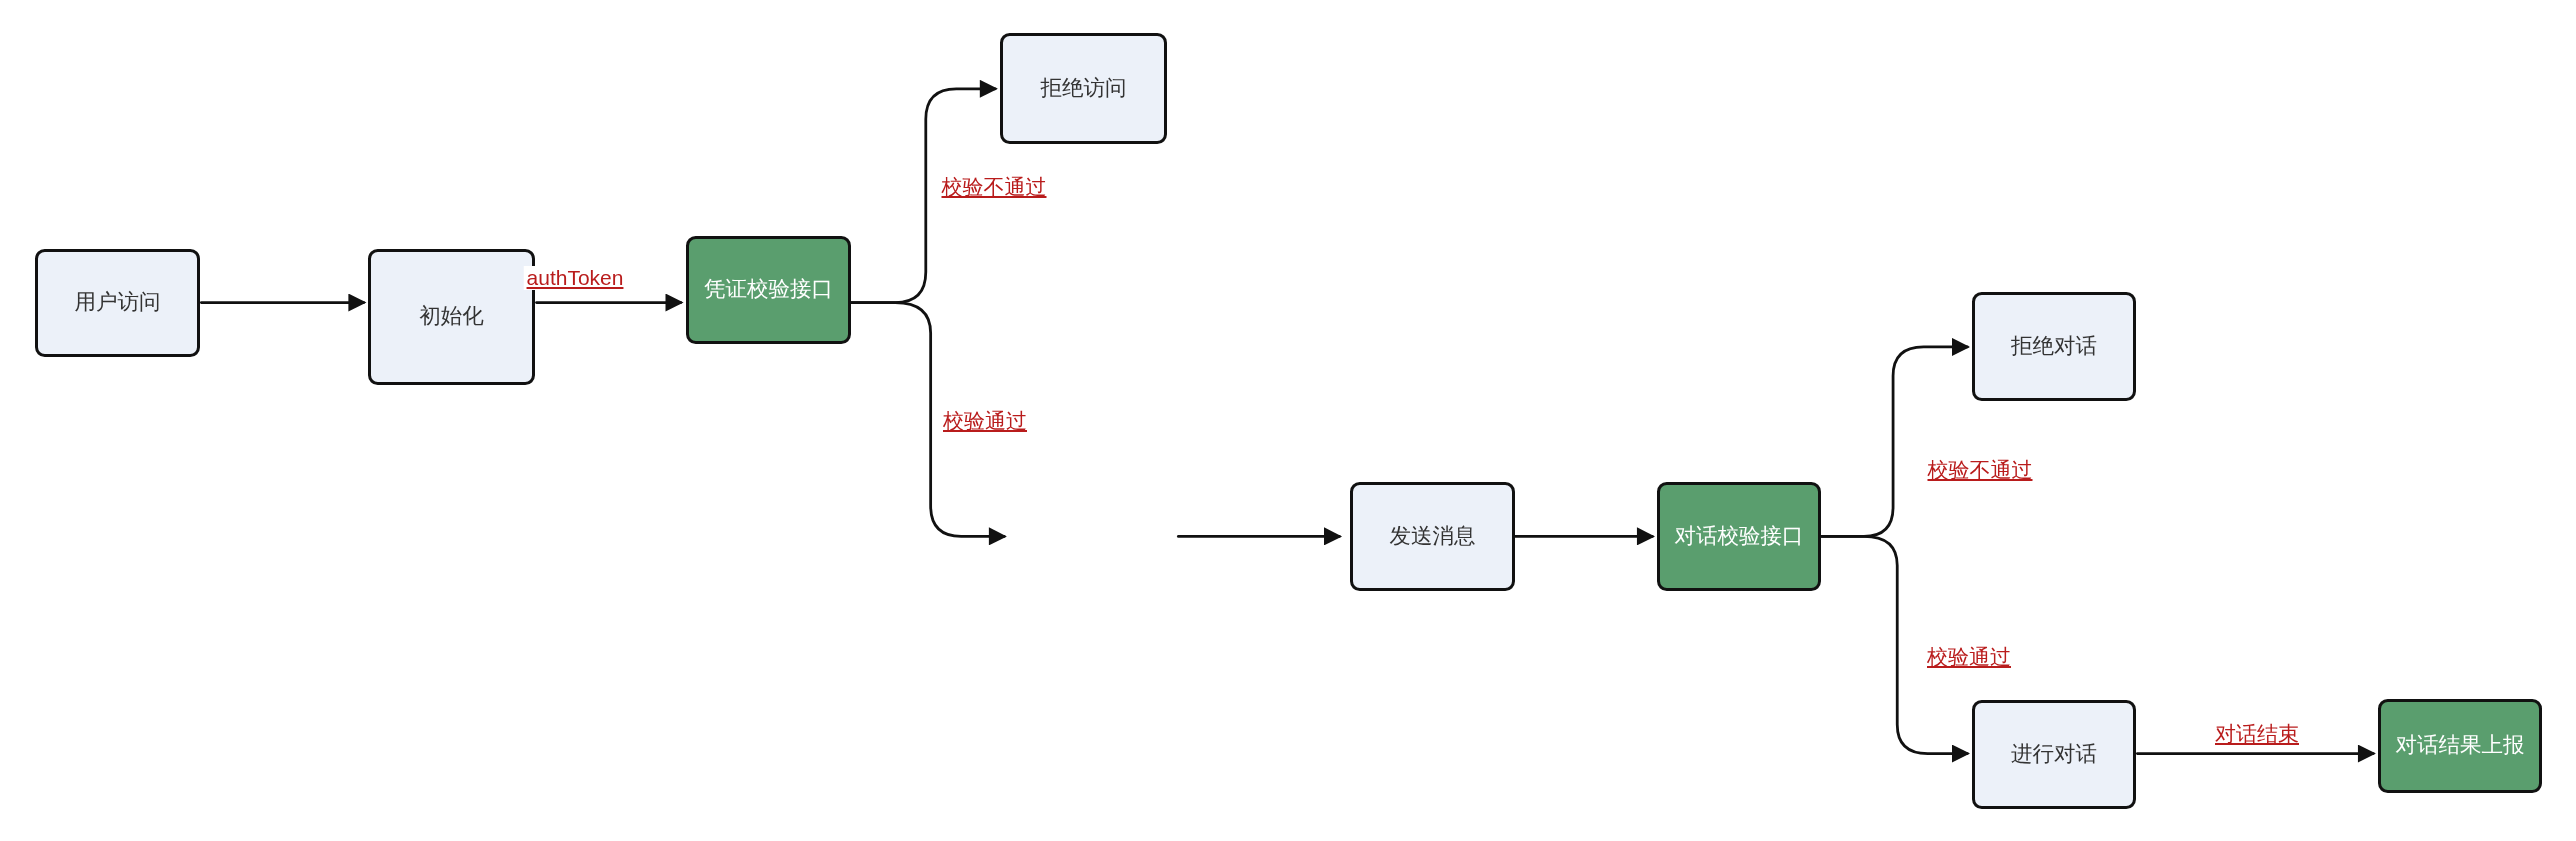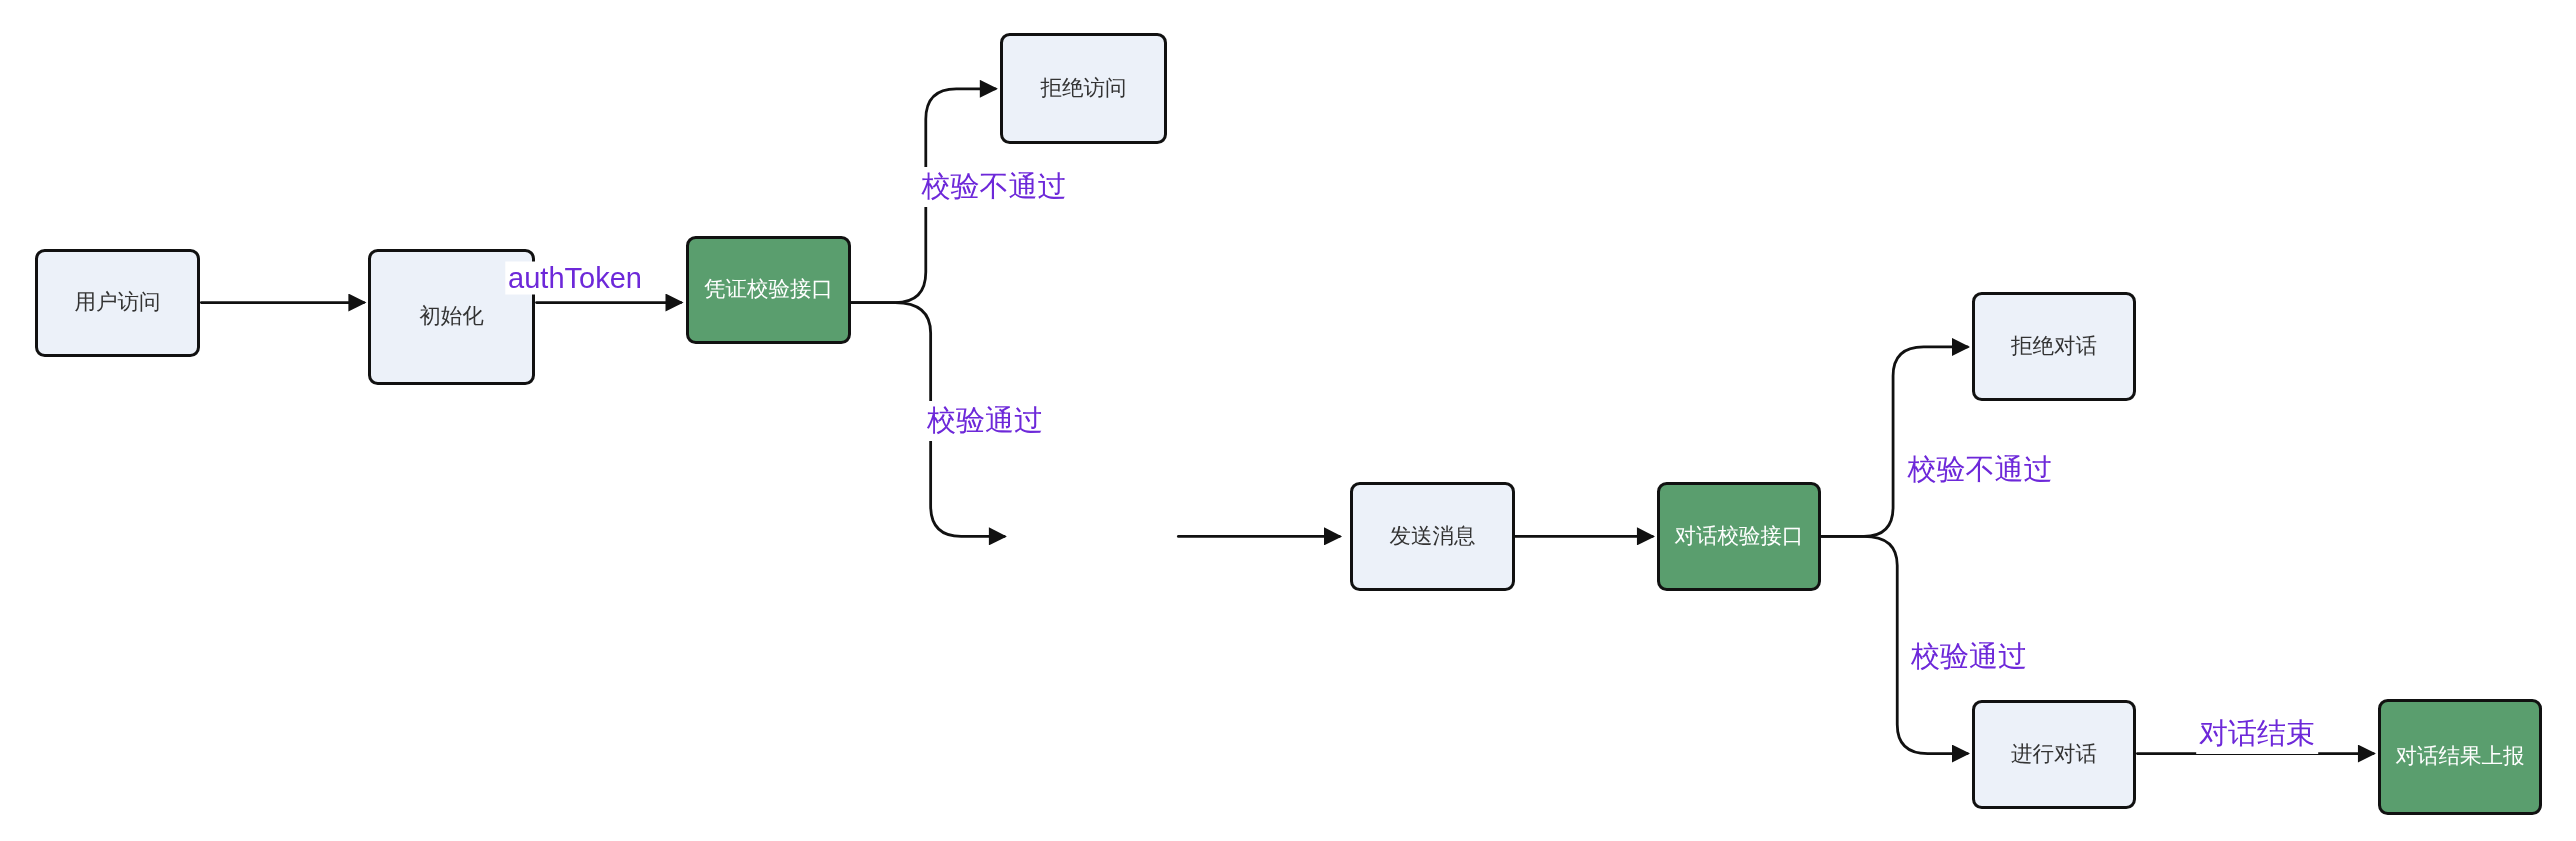--- a/index.html
+++ b/index.html
@@ -43,37 +43,38 @@
     line-height: 1.55;
     white-space: pre-line;
   }
   .node.accent {
     background: #5a9e6e;
     color: #ffffff;
   }
   .edge-label {
     position: absolute;
     transform: translate(-50%, -50%);
-    font-size: 29px;
-    color: #6d28d9;
+    font-size: 21px;
+    color: #b91c1c;
     background: #ffffff;
     padding: 0 2.8px;
     white-space: nowrap;
+    text-decoration: underline;
   }
   
   .pos-user-access          { left: 35px;   top: 249px;  width: 165px; height: 108px; }
   .pos-init                 { left: 368px;  top: 249px;  width: 167px; height: 136px; font-family: Liberation Serif, serif; }
   .pos-credential-check-api { left: 686px;  top: 236px;  width: 165px; height: 108px; }
   .pos-deny-access          { left: 1000px; top: 33px;   width: 167px; height: 111px; }
   .pos-return-app-info      { left: 1009px; top: 482px;  width: 168px; height: 109px; }
   .pos-send-message         { left: 1350px; top: 482px;  width: 165px; height: 109px; }
   .pos-dialog-check-api     { left: 1657px; top: 482px;  width: 164px; height: 109px; }
   .pos-deny-dialog          { left: 1972px; top: 292px;  width: 164px; height: 109px; }
   .pos-do-dialog            { left: 1972px; top: 700px; width: 164px; height: 109px; }
-  .pos-dialog-result-report { left: 2378px; top: 699px; width: 164px; height: 116px; }
+  .pos-dialog-result-report { left: 2378px; top: 699px; width: 164px; height: 94px; }
   
   .pos-lbl-authtoken    { left: 575px;  top: 278px;  }
   .pos-lbl-check-fail-1 { left: 994px; top: 187px;  }
   .pos-lbl-check-pass-1 { left: 985px; top: 421px;  }
   .pos-lbl-check-fail-2 { left: 1980px; top: 470px;  }
   .pos-lbl-check-pass-2 { left: 1969px; top: 657px;  }
   .pos-lbl-dialog-end   { left: 2257px; top: 734px; }
 </style>
 </head>
 <body>

